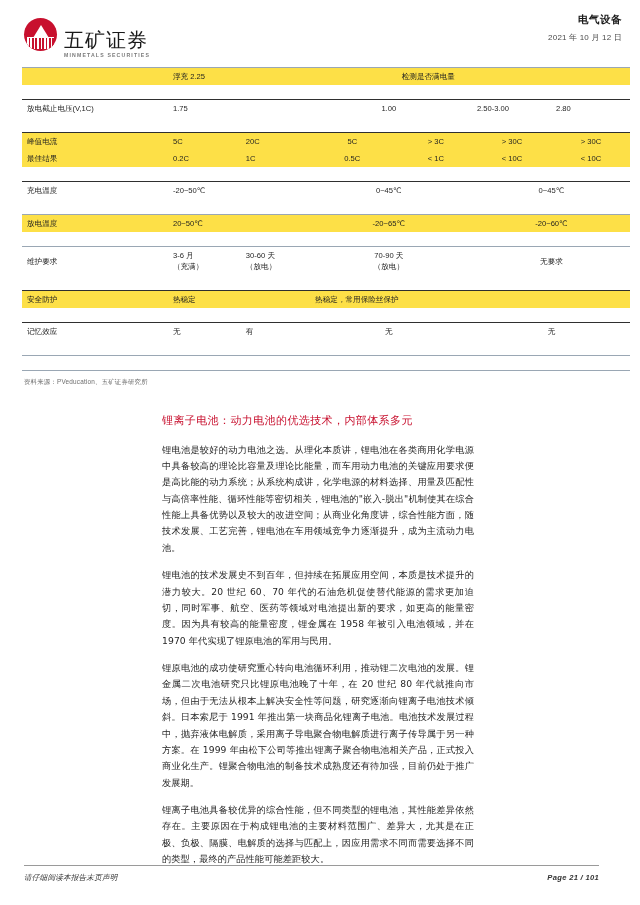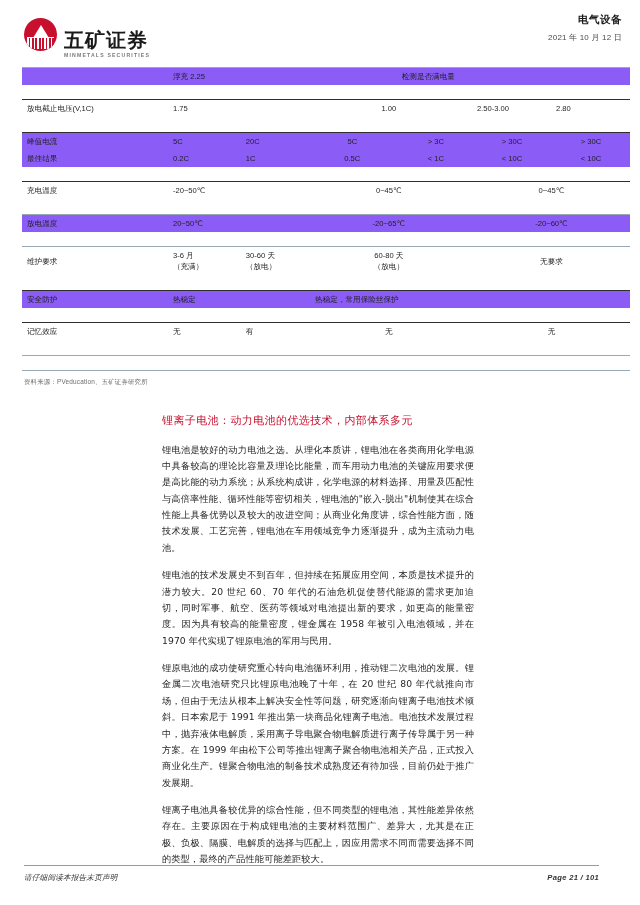--- a/index.html
+++ b/index.html
@@ -58,21 +58,21 @@
     width: 27px;
     height: 11px;
     background:
       repeating-linear-gradient(90deg,#ffffff 0 1.6px, transparent 1.6px 3.4px),
       #c8102e;
     border-top: 1.6px solid #ffffff;
   }
   .brand-text { line-height: 1; }
   .brand-cn {
     font-size: 20px;
-    font-weight: bold;
+    font-weight: normal;
     letter-spacing: 1px;
     color: #1a1a1a;
     font-family: "DejaVu Sans", "Liberation Sans", sans-serif;
     margin-top: 20px;
   }
   .brand-en {
     font-size: 5.2px;
     letter-spacing: 1.15px;
     color: #7a7a7a;
     margin-top: 3px;
@@ -105,21 +105,21 @@
     font-size: 7.6px;
     color: #1f1f1f;
     table-layout: fixed;
   }
   table.spec td {
     padding: 3px 4px 3px 5px;
     vertical-align: middle;
     line-height: 1.45;
     height: 15px;
   }
-  .row-shade { background: #8b5cf6; }
+  .row-shade { background: #fde047; }
   .row-plain { background: #ffffff; }
   .rule-thick td { border-bottom: 1.1px solid #2f2f2f; padding: 0; height: 0; line-height: 0; font-size:0; }
   .rule-thin  td { border-bottom: 0.7px solid #9aa7b4; padding: 0; height: 0; line-height: 0; font-size:0; }
   .c-label { text-align: left; padding-left: 4px; }
   .c-val   { text-align: left; }
   .c-ctr   { text-align: center; }
   .two-line { line-height: 1.8; }
   .src-note {
     margin: 7px 0 0 24px;
     font-size: 6.4px;
@@ -266,21 +266,21 @@
           <td class="c-label">维护要求</td>
           <td class="c-val two-line">
             <div>3-6 月</div>
             <div>（充满）</div>
           </td>
           <td class="c-val two-line">
             <div>30-60 天</div>
             <div>（放电）</div>
           </td>
           <td colspan="2" class="c-ctr two-line">
-            <div>60-80 天</div>
+            <div>70-90 天</div>
             <div>（放电）</div>
           </td>
           <td colspan="2" class="c-ctr">无要求</td>
         </tr>
         <tr class="rule-thick">
           <td colspan="7"></td>
         </tr>
         <tr class="row-shade">
           <td class="c-label">安全防护</td>
           <td class="c-val">热稳定</td>

